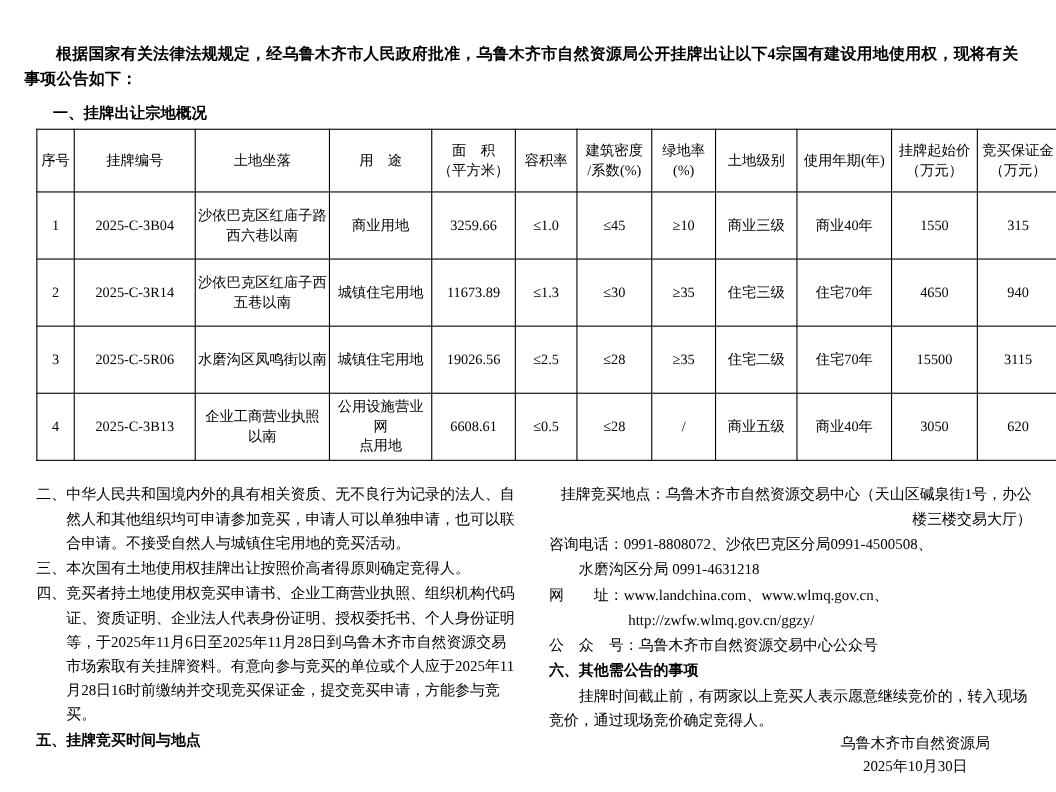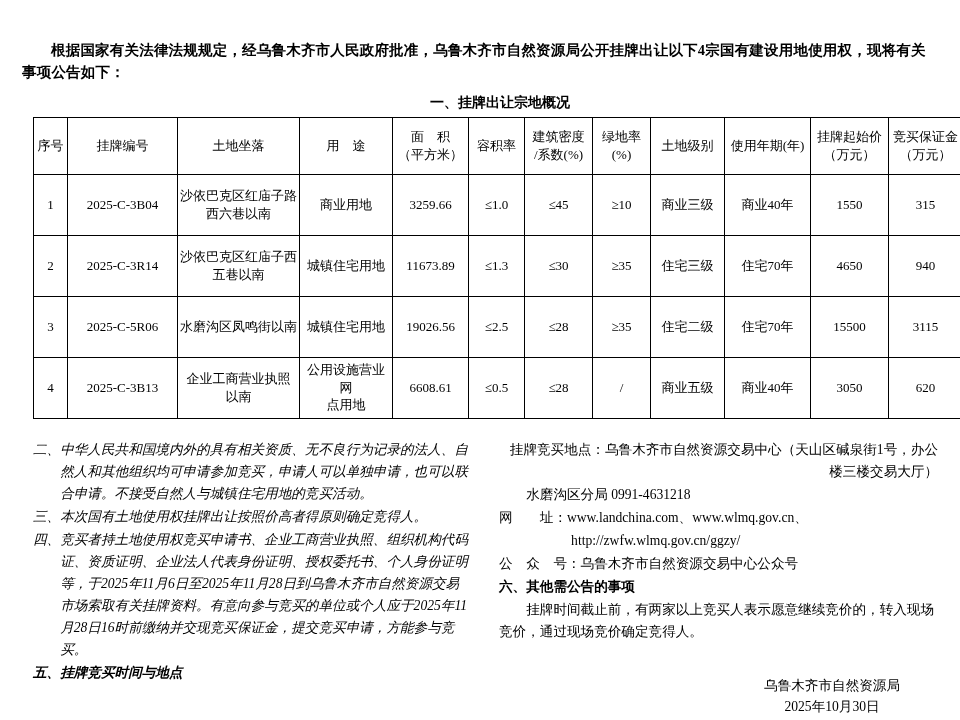--- a/index.html
+++ b/index.html
@@ -25,22 +25,21 @@
     font-size: 14.5px;
     font-weight: bold;
     letter-spacing: 0.2px;
     text-indent: 2em;
     line-height: 1.5;
     margin-bottom: 10px;
   }
   .section-head {
     font-size: 14px;
     font-weight: bold;
-    margin: 2px 0 5px 40px;
-    text-align: center;
+    margin: 2px 0 5px 26px;
   }
   table.lots {
     border-collapse: collapse;
     width: 916px;
     margin-left: 11px;
     table-layout: fixed;
   }
   table.lots th, table.lots td {
     border: 1px solid #000;
     text-align: center;
@@ -73,21 +72,20 @@
   .body-cols {
     display: flex;
     margin-top: 20px;
     font-size: 13.6px;
     line-height: 1.62;
   }
   .col-left {
     width: 452px;
     padding-left: 11px;
     box-sizing: border-box;
-    font-style: italic;
   }
   .col-right {
     width: 470px;
     padding-left: 28px;
     box-sizing: border-box;
   }
   .para {
     margin-bottom: 1px;
   }
   .hang {
@@ -98,21 +96,21 @@
     padding-left: 4.6em;
     text-indent: -4.6em;
     text-align: right;
   }
   .indent2 { text-indent: 2em; }
   .indent-blk { padding-left: 2em; }
   .bold { font-weight: bold; }
   .sig {
     position: absolute;
     right: 60px;
-    bottom: 2px;
+    bottom: 12px;
     text-align: center;
     font-size: 13.6px;
     line-height: 1.6;
   }
 </style>
 </head>
 <body>
 
 <div class="page">
 
@@ -267,20 +265,21 @@
 
   <div class="body-cols">
     <div class="col-left">
       <div class="para hang">二、中华人民共和国境内外的具有相关资质、无不良行为记录的法人、自然人和其他组织均可申请参加竞买，申请人可以单独申请，也可以联合申请。不接受自然人与城镇住宅用地的竞买活动。</div>
       <div class="para hang">三、本次国有土地使用权挂牌出让按照价高者得原则确定竞得人。</div>
       <div class="para hang">四、竞买者持土地使用权竞买申请书、企业工商营业执照、组织机构代码证、资质证明、企业法人代表身份证明、授权委托书、个人身份证明等，于2025年11月6日至2025年11月28日到乌鲁木齐市自然资源交易市场索取有关挂牌资料。有意向参与竞买的单位或个人应于2025年11月28日16时前缴纳并交现竞买保证金，提交竞买申请，方能参与竞买。</div>
       <div class="para bold">五、挂牌竞买时间与地点</div>
     </div>
     <div class="col-right">
       <div class="para hang-r">挂牌竞买地点：乌鲁木齐市自然资源交易中心（天山区碱泉街1号，办公楼三楼交易大厅）</div>
+      <div class="para">咨询电话：0991-8808072、沙依巴克区分局0991-4500508、</div>
       <div class="para indent-blk">水磨沟区分局 0991-4631218</div>
       <div class="para">
         <span>网　　址：</span><span>www.landchina.com、www.wlmq.gov.cn、</span>
       </div>
       <div class="para" style="padding-left:5.3em;">http://zwfw.wlmq.gov.cn/ggzy/</div>
       <div class="para">公　众　号：乌鲁木齐市自然资源交易中心公众号</div>
       <div class="para bold">六、其他需公告的事项</div>
       <div class="para indent2">挂牌时间截止前，有两家以上竞买人表示愿意继续竞价的，转入现场竞价，通过现场竞价确定竞得人。</div>
     </div>
   </div>

